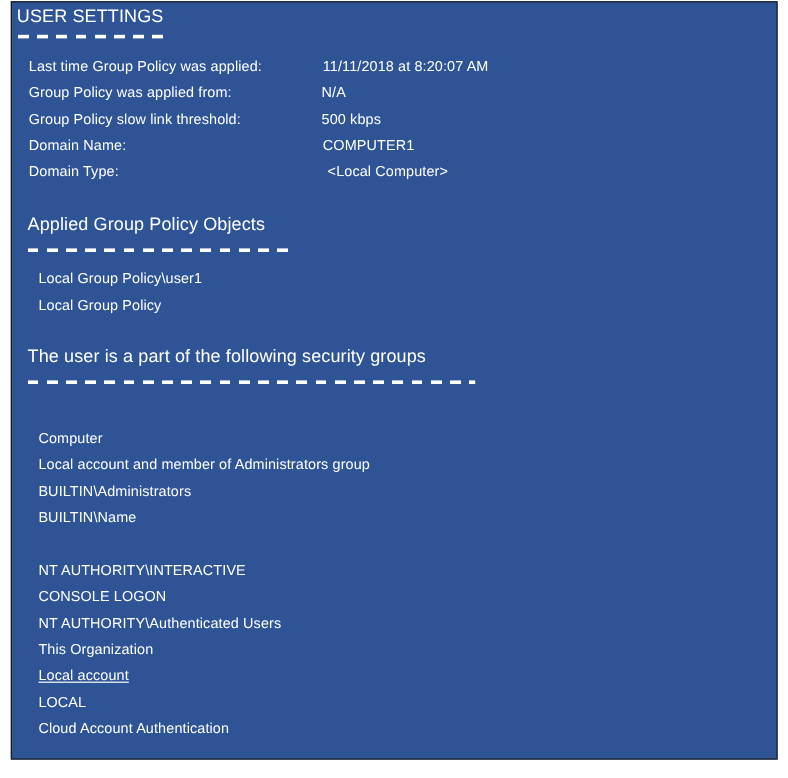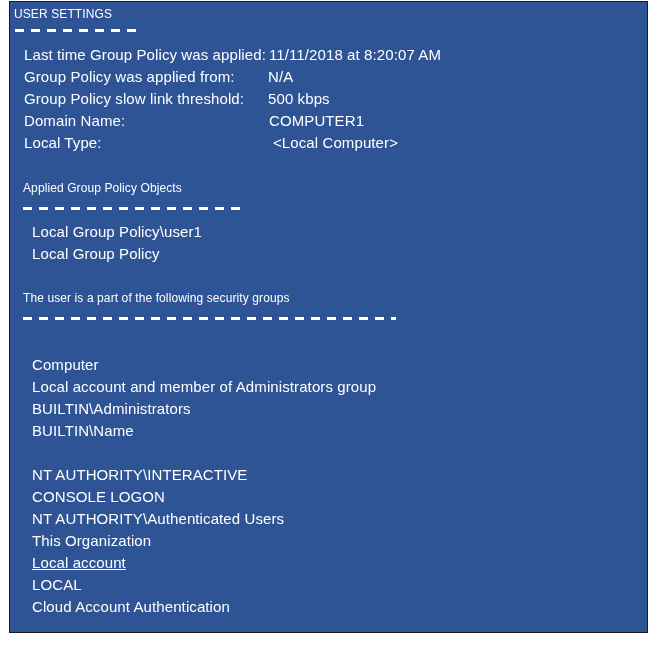--- a/index.html
+++ b/index.html
@@ -22,28 +22,28 @@
     height: 632px;
     background: #2F5496;
     border: 1px solid #1b1b1b;
     box-sizing: border-box;
     overflow: hidden;
   }
 
   .txt {
     position: absolute;
     color: #ffffff;
-    font-size: 15px;
+    font-size: 12px;
     line-height: 16px;
     white-space: pre;
     letter-spacing: 0.1px;
   }
 
   
-  .section-title { font-size: 12px; }
+  .section-title { font-size: 15px; }
 
   
   .dash {
     position: absolute;
     height: 3px;
     background-image: repeating-linear-gradient(
         to right,
         #ffffff 0px, #ffffff 9px,
         rgba(0,0,0,0) 9px, rgba(0,0,0,0) 16px);
   }
@@ -67,21 +67,21 @@
 
   <div class="txt kv-label" style="left:14px; top:67px;">Group Policy was applied from:</div>
   <div class="txt kv-value" style="left:258px; top:67px;">N/A</div>
 
   <div class="txt kv-label" style="left:14px; top:89px;">Group Policy slow link threshold:</div>
   <div class="txt kv-value" style="left:258px; top:89px;">500 kbps</div>
 
   <div class="txt kv-label" style="left:14px; top:111px;">Domain Name:</div>
   <div class="txt kv-value" style="left:259px; top:111px;text-align:center;">COMPUTER1</div>
 
-  <div class="txt kv-label" style="left:14px; top:133px;">Local Type:</div>
+  <div class="txt kv-label" style="left:14px; top:133px;">Domain Type:</div>
   <div class="txt kv-value" style="left:263px; top:133px;">&lt;Local Computer&gt;</div>
 
   <div class="txt section-title" style="left:13px; top:178px;">Applied Group Policy Objects</div>
 
   <div class="dash" style="left:13px; top:205px; width:222px;"></div>
 
   <div class="txt list-item" style="left:22px; top:222px;">Local Group Policy\user1</div>
   <div class="txt list-item" style="left:22px; top:244px;">Local Group Policy</div>
 
   <div class="txt section-title" style="left:13px; top:288px;">The user is a part of the following security groups</div>

